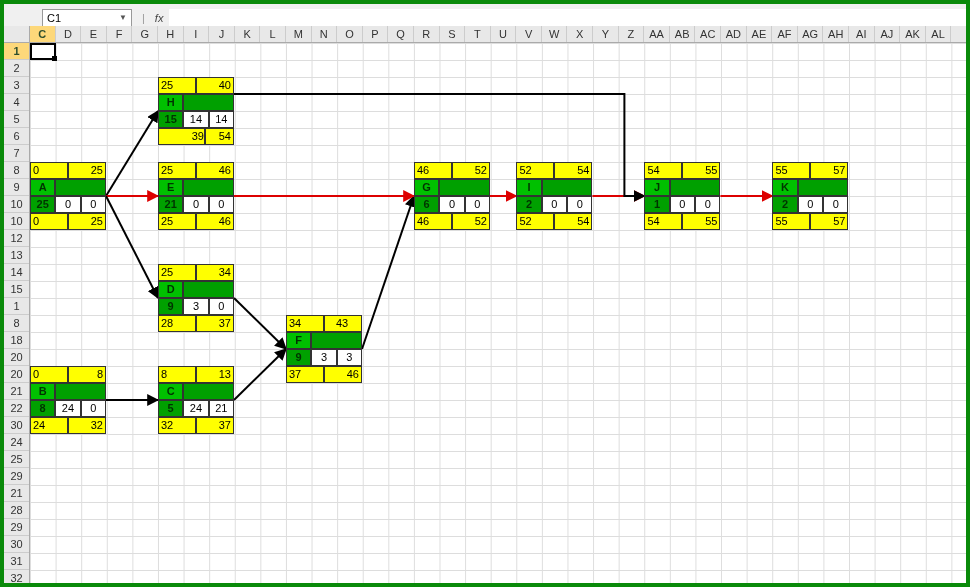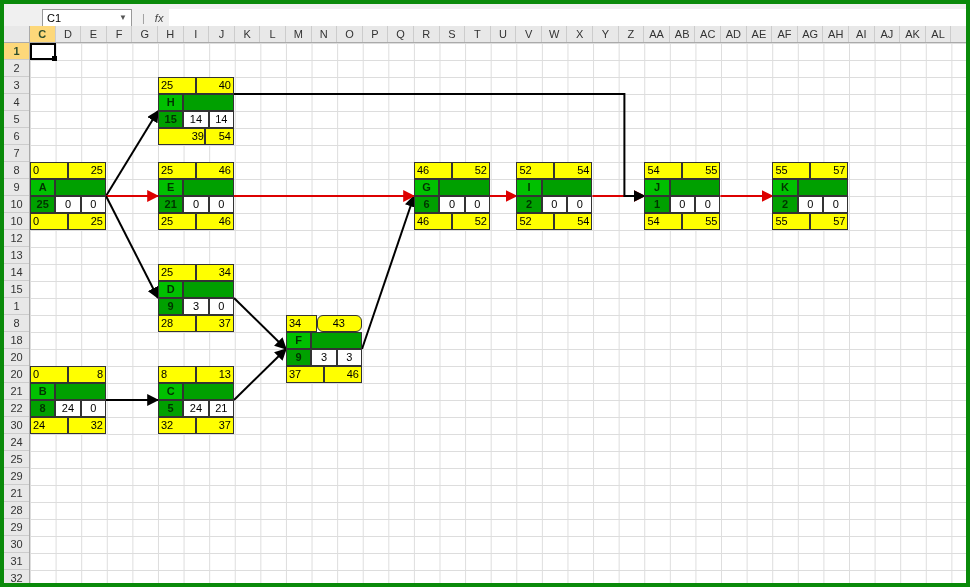--- a/index.html
+++ b/index.html
@@ -252,21 +252,21 @@
           <div class="nc w">21</div>
         </div>
         <div class="nrow">
           <div class="nc y" style="text-align: left; padding-left: 2px;">32</div>
           <div class="nc y" style="text-align: right; padding-right: 2px;">37</div>
         </div>
       </div>
       <div class="node" style="left: 256px; top: 272px;">
         <div class="nrow">
           <div class="nc y" style="text-align: left; padding-left: 2px;">34</div>
-          <div class="nc y" style="text-align: right; padding-right: 16px; border-radius: 6px;">43</div>
+          <div class="nc y" style="text-align: center; padding-right: 2px;">43</div>
         </div>
         <div class="nrow">
           <div class="nc g" style="flex: 0 0 33.3%;">F</div>
           <div class="nc gd" style="flex: 1 1 0%;"></div>
         </div>
         <div class="nrow">
           <div class="nc gd">9</div>
           <div class="nc w">3</div>
           <div class="nc w">3</div>
         </div>

